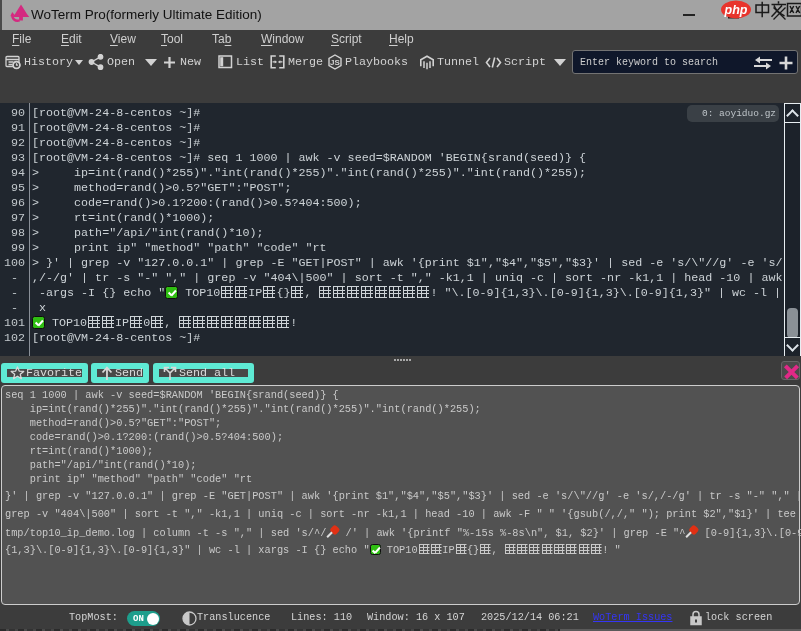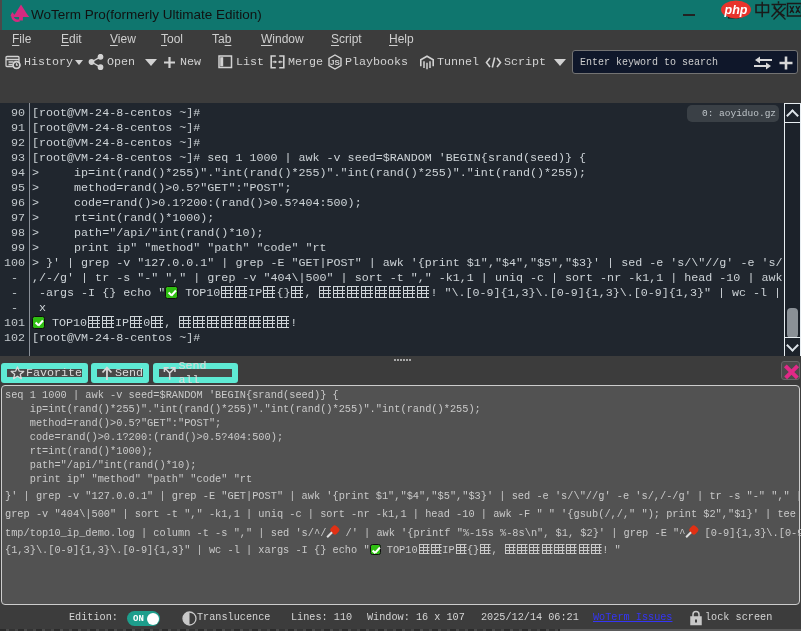--- a/index.html
+++ b/index.html
@@ -1,20 +1,20 @@
 <!DOCTYPE html>
 <html><head>
 <meta charset="utf-8">
 <style>
 html,body{margin:0;padding:0;background:#fff;}
 #app{position:relative;width:801px;height:631px;overflow:hidden;background:#3c3c3c;font-family:"Liberation Mono",monospace;}
 #app *{box-sizing:border-box;}
 .abs{position:absolute;}
 
-.titlebar{position:absolute;left:0;top:0;width:801px;height:30px;background:#0f766e;border-left:2px solid #4a4a4a;}
+.titlebar{position:absolute;left:0;top:0;width:801px;height:30px;background:#a3a3a3;border-left:2px solid #4a4a4a;}
 .title-text{position:absolute;left:29px;top:7px;font:13.5px "Liberation Sans",sans-serif;color:#111;}
 
 .menubar{position:absolute;left:0;top:30px;width:801px;height:19px;background:#3c3c3c;color:#cfcfcf;font:12px "Liberation Sans",sans-serif;}
 .menubar span{position:absolute;top:2px;}
 .menubar u{text-decoration:underline;text-underline-offset:2px;}
 
 .toolbar{position:absolute;left:0;top:49px;width:801px;height:26px;background:#3c3c3c;color:#d2d2d2;font-size:11.7px;}
 .titem{position:absolute;top:5px;height:16px;display:flex;align-items:center;}
 .caret{display:inline-block;width:0;height:0;border-left:6px solid transparent;border-right:6px solid transparent;border-top:7px solid #d2d2d2;margin-left:6px;}
 .caret.small{border-left-width:4.5px;border-right-width:4.5px;border-top-width:5px;margin-left:2px;}
@@ -248,21 +248,21 @@
           <path d="M8 1.5 L9.9 5.9 L14.7 6.3 L11 9.4 L12.2 14.1 L8 11.5 L3.8 14.1 L5 9.4 L1.3 6.3 L6.1 5.9 Z" fill="none" stroke="#d8d8d8" stroke-width="1.4" stroke-linejoin="round"></path>
         </svg>
       <span style="margin-left:1px">Favorite</span>
     </div>
     <div class="btn" style="left:91px;width:58px">
       <svg style="margin-left:4px" width="12" height="15" viewBox="0 0 12 15">
           <path d="M6 14 V3 M1.5 6.5 L6 1.5 L10.5 6.5" fill="none" stroke="#d8d8d8" stroke-width="1.8"></path>
         </svg>
       <span style="margin-left:2px">Send</span>
     </div>
-    <div class="btn" style="left:153px;width:85px">
+    <div class="btn" style="left:153px;width:101px">
       <svg style="margin-left:4px" width="14" height="15" viewBox="0 0 14 15">
           <path d="M7 14 V7 M7 7 L1.5 1.5 M7 7 L12.5 1.5 M1.5 6 V1.5 H6 M12.5 6 V1.5 H8" fill="none" stroke="#d8d8d8" stroke-width="1.6"></path>
         </svg>
       <span style="margin-left:2px">Send all</span>
     </div>
     <div class="xbtn"></div>
   </div>
   <div class="editor">
     <div class="erow" style="top:2px">seq 1 1000 | awk -v seed=$RANDOM 'BEGIN{srand(seed)} {</div>
     <div class="erow" style="top:16px">    ip=int(rand()*255)"."int(rand()*255)"."int(rand()*255)"."int(rand()*255);</div>
@@ -270,21 +270,21 @@
     <div class="erow" style="top:44px">    code=rand()&gt;0.1?200:(rand()&gt;0.5?404:500);</div>
     <div class="erow" style="top:58px">    rt=int(rand()*1000);</div>
     <div class="erow" style="top:72px">    path="/api/"int(rand()*10);</div>
     <div class="erow" style="top:86px">    print ip" "method" "path" "code" "rt</div>
     <div class="erow" style="top:103px">}' | grep -v "127.0.0.1" | grep -E "GET|POST" | awk '{print $1","$4","$5","$3}' | sed -e 's/\"//g' -e 's/,/-/g' | tr -s "-" "," |</div>
     <div class="erow" style="top:121px">grep -v "404\|500" | sort -t "," -k1,1 | uniq -c | sort -nr -k1,1 | head -10 | awk -F " " '{gsub(/,/," "); print $2","$1}' | tee /</div>
     <div class="erow" style="top:139px">tmp/top10_ip_demo.log | column -t -s "," | sed 's/^/<span class="pin"></span> /' | awk '{printf "%-15s %-8s\n", $1, $2}' | grep -E "^<span class="pin"></span> [0-9]{1,3}\.[0-9]</div>
     <div class="erow" style="top:157px">{1,3}\.[0-9]{1,3}\.[0-9]{1,3}" | wc -l | xargs -I {} echo "<span class="ck ck10"></span> TOP10<span class="zh zh12"></span><span class="zh zh12"></span>IP<span class="zh zh12"></span>{}<span class="zh zh12"></span><span class="zcomma12">,</span><span class="zh zh12"></span><span class="zh zh12"></span><span class="zh zh12"></span><span class="zh zh12"></span><span class="zh zh12"></span><span class="zh zh12"></span><span class="zh zh12"></span><span class="zh zh12"></span><span class="zcomma12">!</span>"</div>
   </div>
   <div class="statusbar">
-    <span class="sitem" style="left:69px">Edition:</span>
+    <span class="sitem" style="left:69px">TopMost:</span>
     <div class="abs" style="left:127px;top:5px;width:33px;height:15px;border-radius:7.5px;background:#1d9e8c;">
       <span style="position:absolute;left:6px;top:2.5px;font-size:9px;font-weight:bold;color:#fff;">ON</span>
       <div style="position:absolute;right:1.5px;top:1.5px;width:12px;height:12px;border-radius:6px;background:#fff;"></div>
     </div>
     <svg class="abs" style="left:182px;top:5px" width="15" height="15" viewBox="0 0 15 15">
         <circle cx="7.5" cy="7.5" r="6.5" fill="none" stroke="#c8c8c8" stroke-width="1.3"></circle>
         <path d="M7.5 1 A6.5 6.5 0 0 0 7.5 14 Z" fill="#c8c8c8"></path>
       </svg>
     <span class="sitem" style="left:197px">Translucence</span>
     <span class="sitem" style="left:291px">Lines: 110</span>

